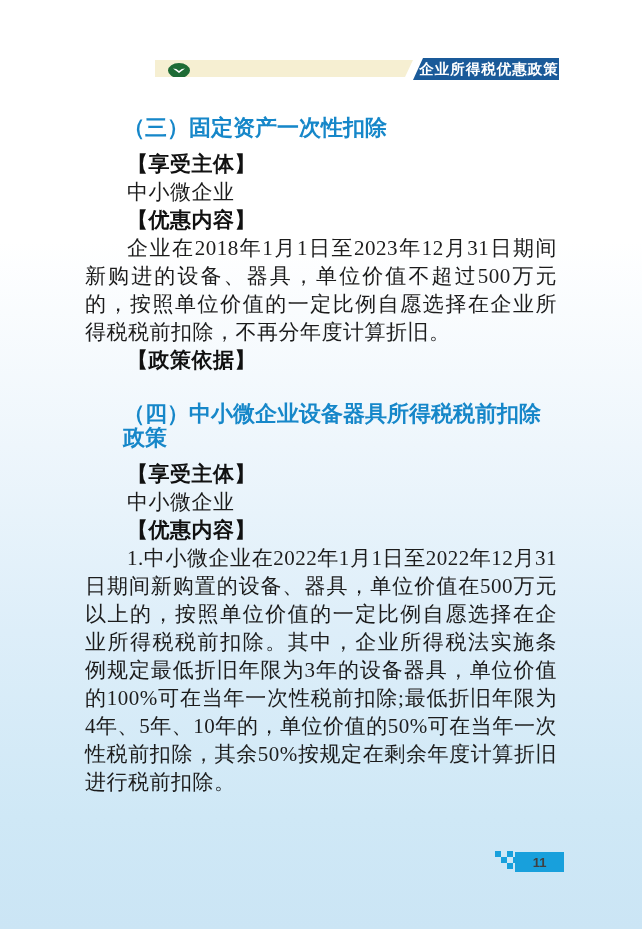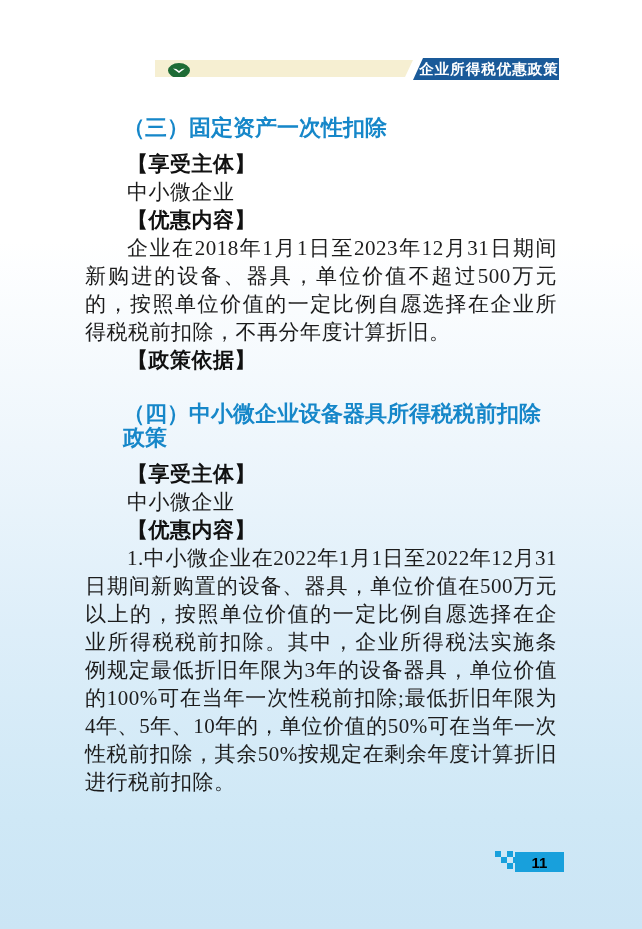--- a/index.html
+++ b/index.html
@@ -49,23 +49,23 @@
   .footer{position:absolute;left:495px;top:851px;height:21px;}
   .checker{position:absolute;left:0;top:0;width:24px;height:18px;}
   .checker i{position:absolute;width:6px;height:6px;background:#18a0dc;}
   .checker .c1{left:0;top:0;}
   .checker .c2{left:12px;top:0;}
   .checker .c3{left:6px;top:6px;}
   .checker .c4{left:18px;top:6px;}
   .checker .c5{left:12px;top:12px;}
   .page-num{
     position:absolute;left:20px;top:1px;width:49px;height:20px;
-    background:#18a0dc;color:#000000;
+    background:#18a0dc;color:#404040;
     font-family:"Liberation Sans","DejaVu Sans",sans-serif;
-    font-weight:700;font-size:15px;
+    font-weight:700;font-size:13px;
     display:flex;align-items:center;justify-content:center;
   }
 </style>
 </head>
 <body>
 
 <div class="page">
 
   <div class="header-bar">
     <div class="header-beige">

